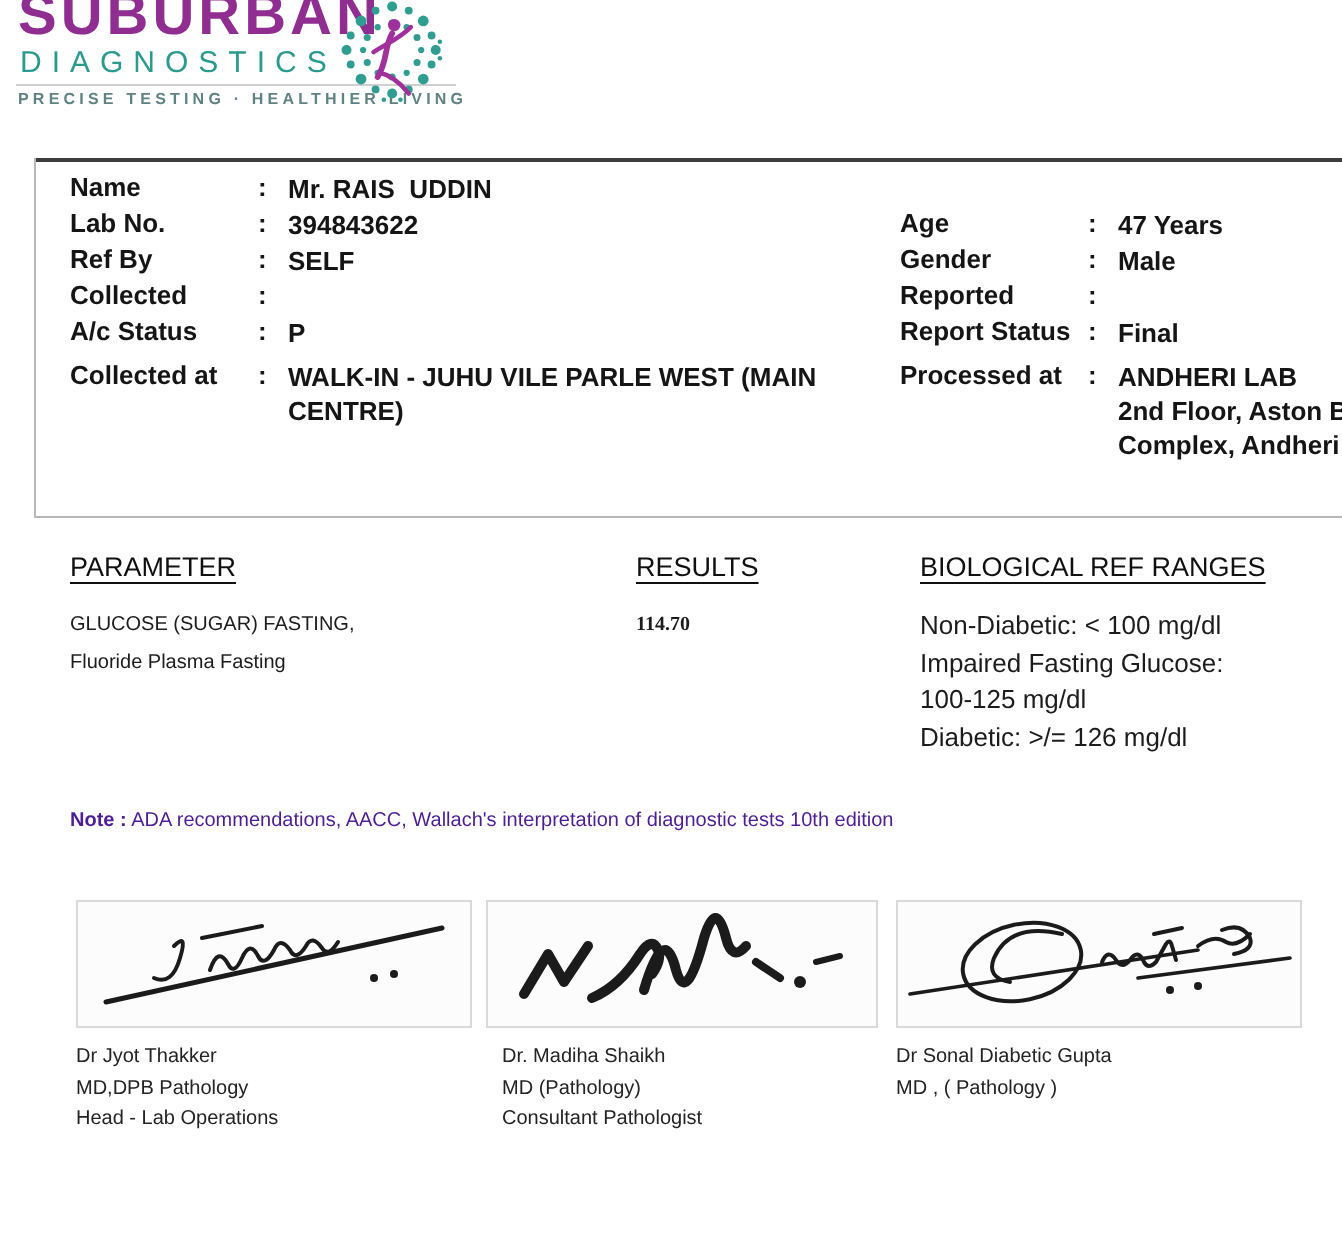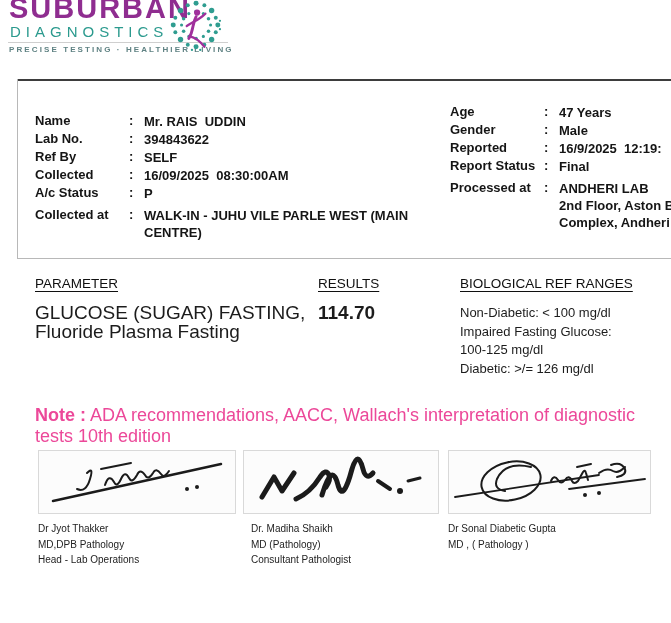--- a/index.html
+++ b/index.html
@@ -17,30 +17,30 @@
     letter-spacing:2.1px;color:#5f8283;}
   .brand-mark{position:absolute;left:166px;top:-2px;}
   
   .rule-top{position:absolute;left:17px;top:79px;width:654px;height:2px;background:#3d3d3d;}
   .rule-left{position:absolute;left:17px;top:79px;width:1px;height:180px;background:#b8b8b8;}
   .rule-bottom{position:absolute;left:17px;top:258px;width:654px;height:1px;background:#b8b8b8;}
   .row{position:absolute;display:flex;font-size:13px;font-weight:bold;color:#151515;}
   .row .lbl{width:94px;flex:none;}
   .row .colon{width:15px;flex:none;}
   .row .val{white-space:pre;line-height:17px;}
-  .rl{left:35px;width:400px;margin-top:27px;}
+  .rl{left:35px;width:400px;}
   .rr{left:450px;width:240px;}
   
   .col-head{position:absolute;top:276px;font-weight:normal;font-size:13.5px;color:#101010;
     text-decoration:underline;text-underline-offset:3px;}
-  .cell{position:absolute;font-size:19px;white-space:pre;line-height:19px;color:#1c1c1c;}
-  .cell.result{font-weight:bold;}
+  .cell{position:absolute;font-size:10px;white-space:pre;line-height:19px;color:#1c1c1c;}
+  .cell.result{font-weight:bold;font-family:Liberation Serif, serif;}
   .cell.ranges{font-size:13px;line-height:18.5px;}
   
-  .note{position:absolute;left:35px;top:405px;font-size:18px;color:#ec4899;}
+  .note{position:absolute;left:35px;top:405px;font-size:10px;color:#4c1d95;}
   .note .note-label{font-weight:bold;}
   
   .sigbox{position:absolute;top:450px;height:62px;background:#fcfcfc;border:1px solid #d9d9d9;}
   .sigbox svg{display:block;width:100%;height:100%;}
   .sigtext{position:absolute;top:521px;font-size:10px;line-height:15.5px;color:#232323;}
   
   .endline{position:absolute;left:230px;top:598px;font-size:12.5px;color:#111;white-space:pre;}
   .sig-stroke{fill:none;stroke:#1b1b1b;stroke-linecap:round;stroke-linejoin:round;}
 </style>
 </head>
@@ -113,21 +113,20 @@
         <span class="val">394843622</span>
     </div>
     <div class="row rl" style="top:122px">
       <span class="lbl">Ref By</span>
         <span class="colon">:</span>
         <span class="val">SELF</span>
     </div>
     <div class="row rl" style="top:140px">
       <span class="lbl">Collected</span>
         <span class="colon">:</span>
-        <span class="val">16/09/2025  08:30:00AM</span>
     </div>
     <div class="row rl" style="top:158px">
       <span class="lbl">A/c Status</span>
         <span class="colon">:</span>
         <span class="val">P</span>
     </div>
     <div class="row rl" style="top:180px">
       <span class="lbl">Collected at</span>
         <span class="colon">:</span>
         <span class="val">WALK-IN - JUHU VILE PARLE WEST (MAIN
@@ -140,21 +139,20 @@
         <span class="val">47 Years</span>
     </div>
     <div class="row rr" style="top:122px">
       <span class="lbl">Gender</span>
         <span class="colon">:</span>
         <span class="val">Male</span>
     </div>
     <div class="row rr" style="top:140px">
       <span class="lbl">Reported</span>
         <span class="colon">:</span>
-        <span class="val">16/9/2025  12:19:</span>
     </div>
     <div class="row rr" style="top:158px">
       <span class="lbl">Report Status</span>
         <span class="colon">:</span>
         <span class="val">Final</span>
     </div>
     <div class="row rr" style="top:180px">
       <span class="lbl">Processed at</span>
         <span class="colon">:</span>
         <span class="val">ANDHERI LAB

